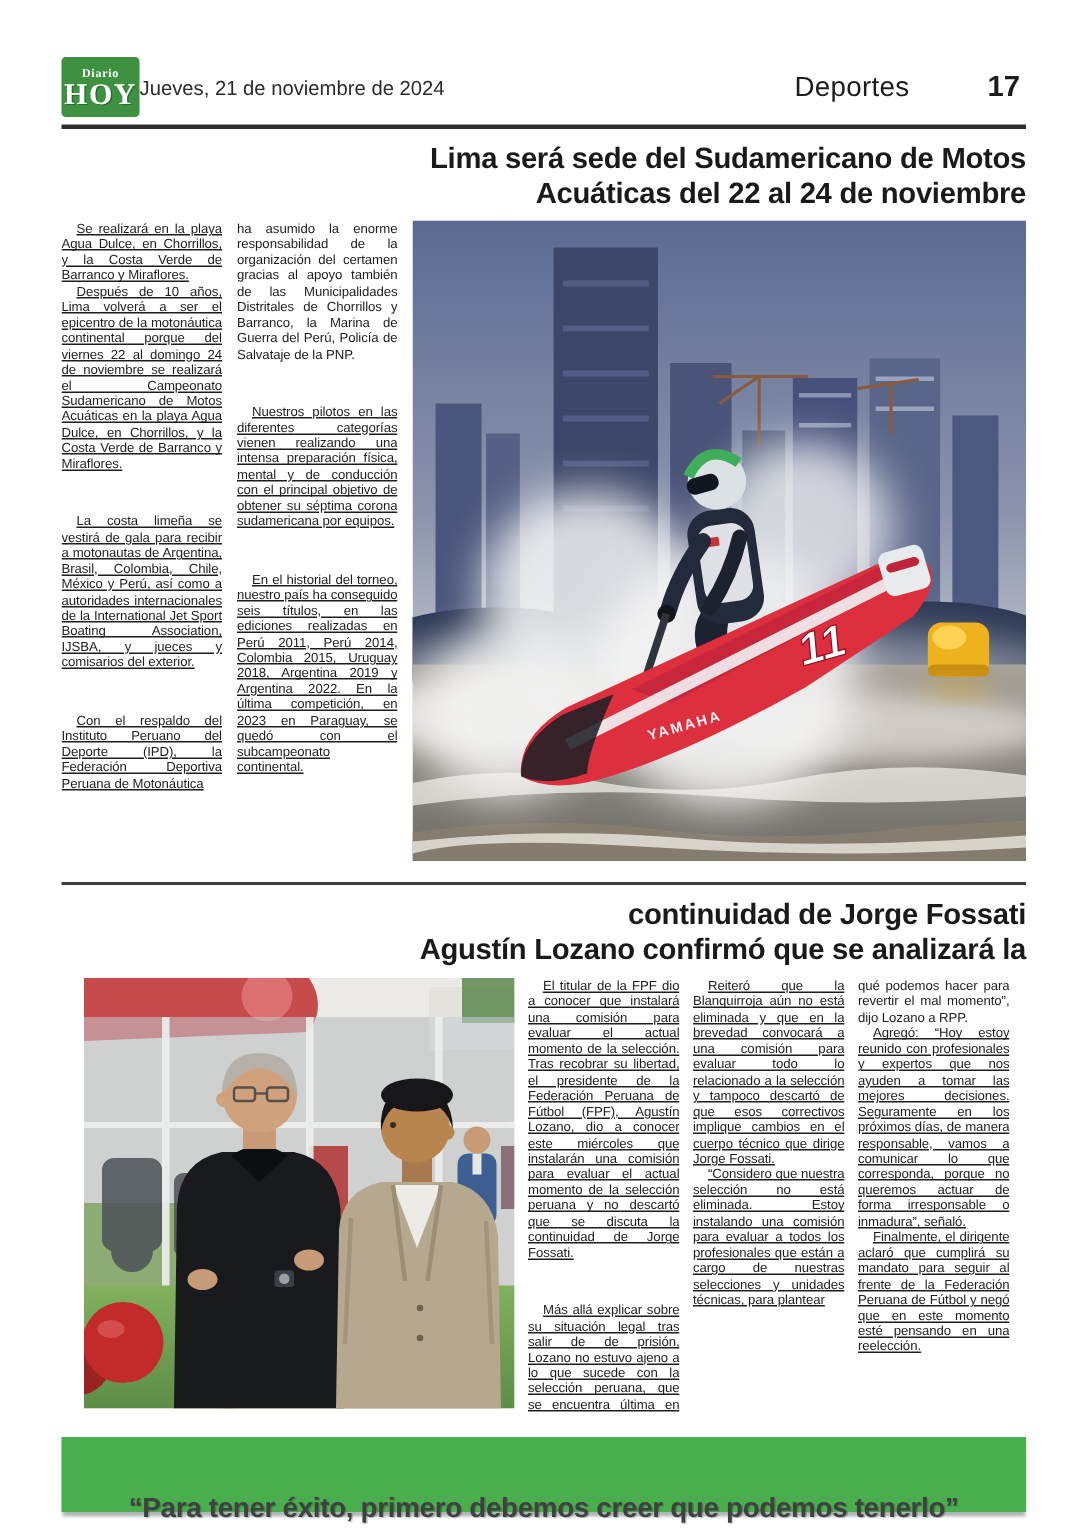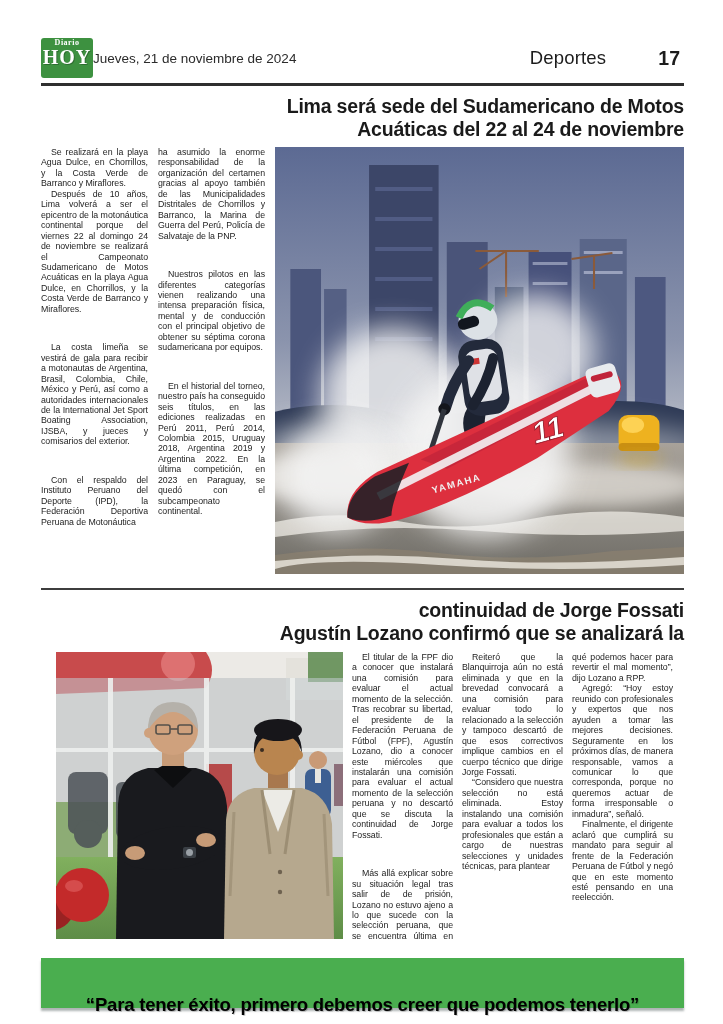--- a/index.html
+++ b/index.html
@@ -12,21 +12,21 @@
   body{
     width:723px;height:1024px;overflow:hidden;
     font-family:"Liberation Sans", sans-serif;color:var(--ink);
   }
   .page{padding:36px 39px 0 41px;}
 
   
   .masthead{display:flex;align-items:center;height:44px;}
   .logo{
     width:52px;height:40px;background:var(--logo-green);
-    display:flex;flex-direction:column;align-items:center;
+    display:flex;flex-direction:column;align-items:center;justify-content:center;
     border-radius:3px;color:#fff;font-family:"Liberation Serif", serif;
   }
   .logo .top{font-size:8px;font-weight:bold;line-height:9px;letter-spacing:.5px;}
   .logo .main{font-size:20px;font-weight:bold;line-height:20px;letter-spacing:1px;text-shadow:1px 1px 0 rgba(0,0,0,.25);}
   .date{font-size:13.5px;color:#2b2b2b;}
   .spacer{flex:1;}
   .section{font-size:18.5px;font-weight:normal;letter-spacing:.2px;}
   .pageno{font-size:19.5px;font-weight:bold;margin-left:52px;margin-right:4px;}
   .masthead-rule{border-bottom:3px solid var(--rule);margin-top:3px;}
 
@@ -35,21 +35,21 @@
     text-align:right;font-weight:bold;color:#1a1a1a;
     font-size:19.5px;line-height:23px;letter-spacing:-.2px;
     margin:9px 0 2px 0;
   }
 
   
   .bodytext p{
     margin:0;text-align:justify;
     font-size:8.8px;line-height:10.45px;letter-spacing:-.05px;color:#1d1d1d;
   }
-  .bodytext p.ind{text-indent:10px;}
+  .bodytext p.ind{text-indent:10px;text-decoration:underline;}
   .bodytext p.sp{margin-top:28px;}
 
   .a1body{display:flex;gap:10px;margin-top:6px;height:428px;}
   .a1body .tcol{width:107px;overflow:hidden;}
   .photo1{flex:1;height:427px;}
   .photo1 svg{display:block;width:100%;height:100%;}
 
   .sep{border-top:2px solid #3d3d3d;margin:13px 0 0 0;}
 
   .a2body{display:flex;gap:9px;margin-top:7px;height:290px;padding-left:15px;}
@@ -57,21 +57,21 @@
   .photo2 svg{display:block;width:100%;height:100%;}
   .a2body .tcol{width:101px;overflow:hidden;}
 
   
   .banner{
     margin-top:16px;height:50px;background:var(--green);
     display:flex;align-items:center;justify-content:center;
     box-shadow:0 3px 2px rgba(110,120,120,.55);
   }
   .banner .quote{
-    color:#000000;font-weight:bold;font-size:18.5px;letter-spacing:-.2px;
+    color:#404040;font-weight:bold;font-size:18.5px;letter-spacing:-.2px;
     text-shadow:1px 1px 0 rgba(0,0,0,.18);
     margin-top:44px;
   }
 </style>
 </head>
 <body>
 
 <div class="page">
 
   <div class="masthead">

